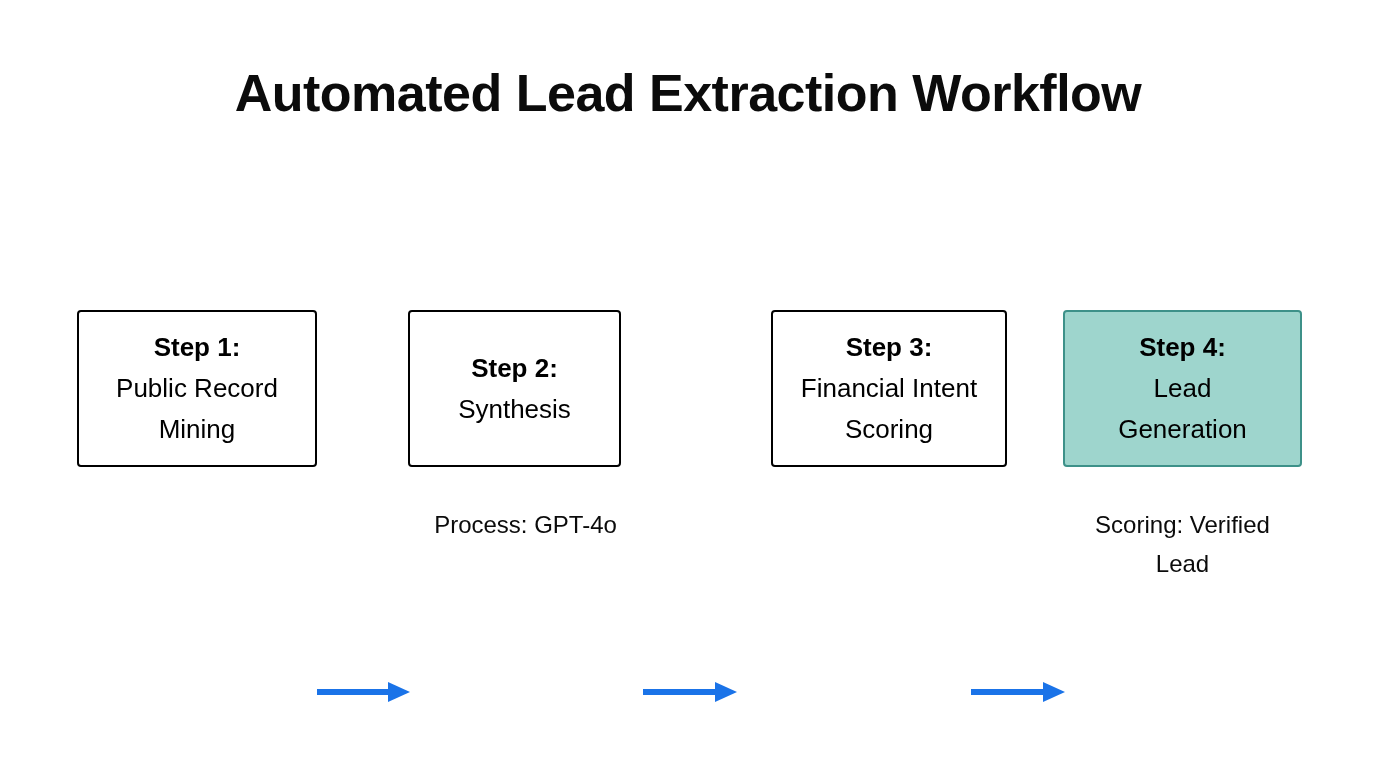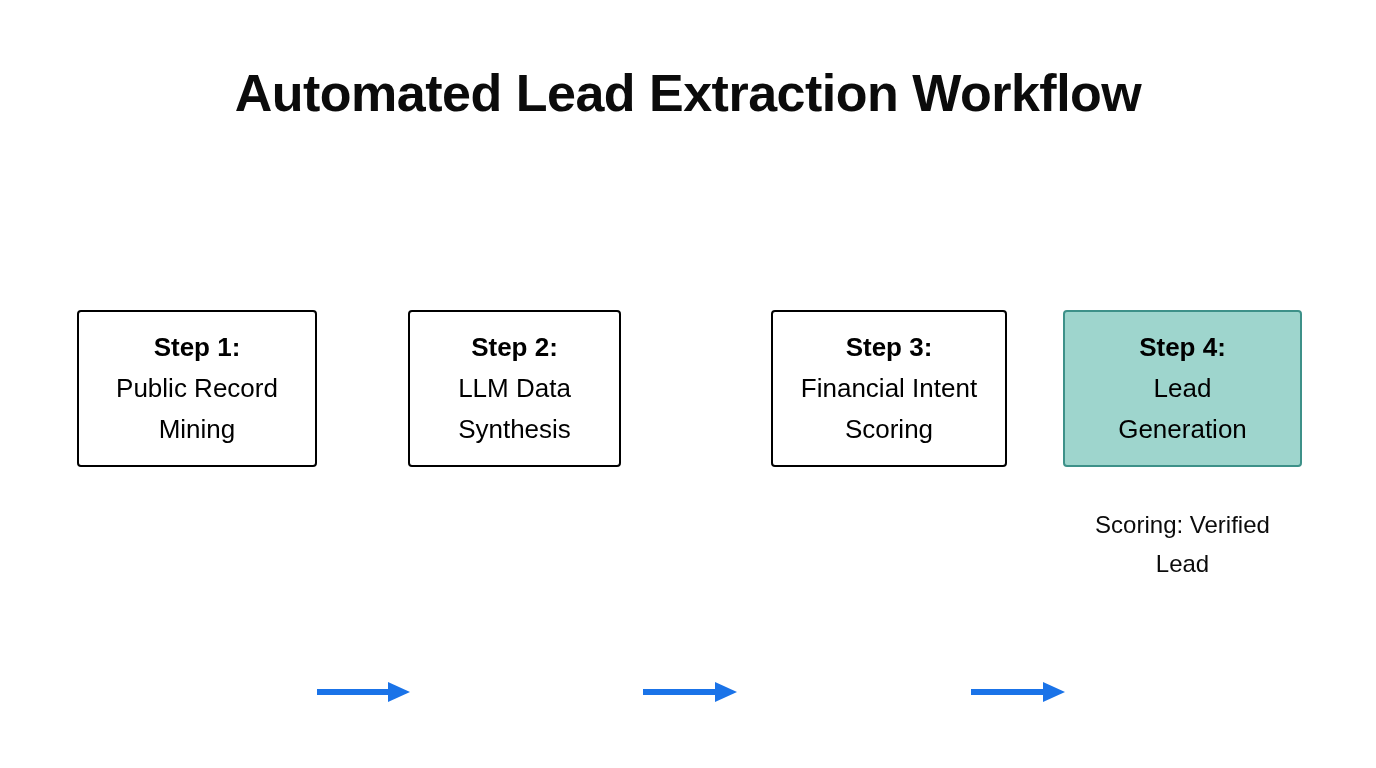--- a/index.html
+++ b/index.html
@@ -141,21 +141,20 @@
     <div class="flow-arrow" id="arrow-1">
       <svg viewBox="0 0 93 24" preserveAspectRatio="none" aria-hidden="true">
         <line x1="0" y1="12" x2="74" y2="12" stroke="#1a73e8" stroke-width="6"></line>
         <polygon points="71,2 93,12 71,22" fill="#1a73e8"></polygon>
       </svg>
     </div>
 
     <div class="step-node" id="node-2">
       <div class="step-heading">Step 2:</div>
       <div class="step-body">
-        <span class="body-line">LLM Data</span>
         <span class="body-line">Synthesis</span>
       </div>
     </div>
 
     <div class="flow-arrow" id="arrow-2">
       <svg viewBox="0 0 94 24" preserveAspectRatio="none" aria-hidden="true">
         <line x1="0" y1="12" x2="75" y2="12" stroke="#1a73e8" stroke-width="6"></line>
         <polygon points="72,2 94,12 72,22" fill="#1a73e8"></polygon>
       </svg>
     </div>
@@ -179,19 +178,22 @@
       <div class="step-heading">Step 4:</div>
       <div class="step-body">
         <span class="body-line">Lead</span>
         <span class="body-line">Generation</span>
       </div>
     </div>
 
   </div>
 
 
+  <div class="step-caption" id="caption-2">
+    <span class="caption-line">Process: GPT-4o</span>
+  </div>
 
   <div class="step-caption" id="caption-4">
     <span class="caption-line">Scoring: Verified</span>
     <span class="caption-line">Lead</span>
   </div>
 
 </div>
 
 </body></html>

